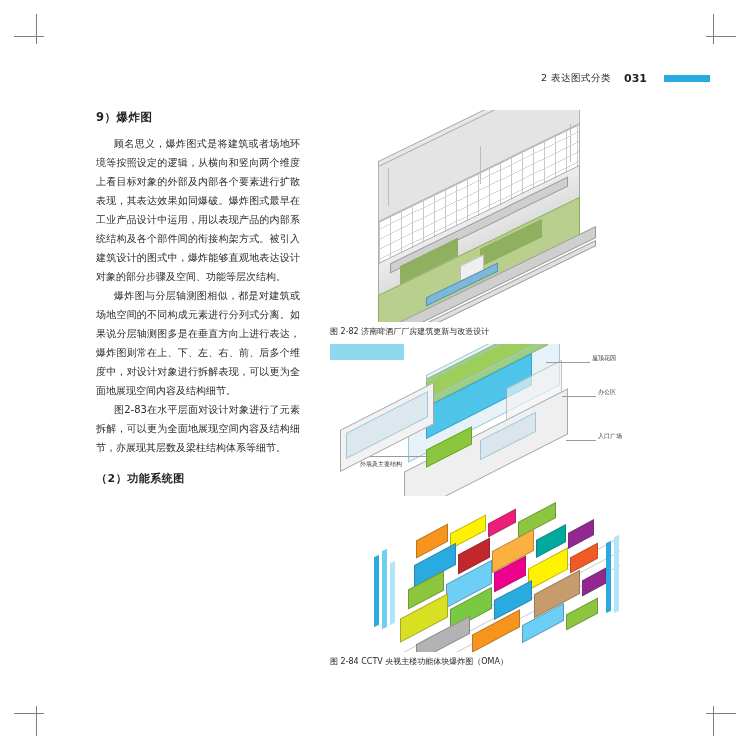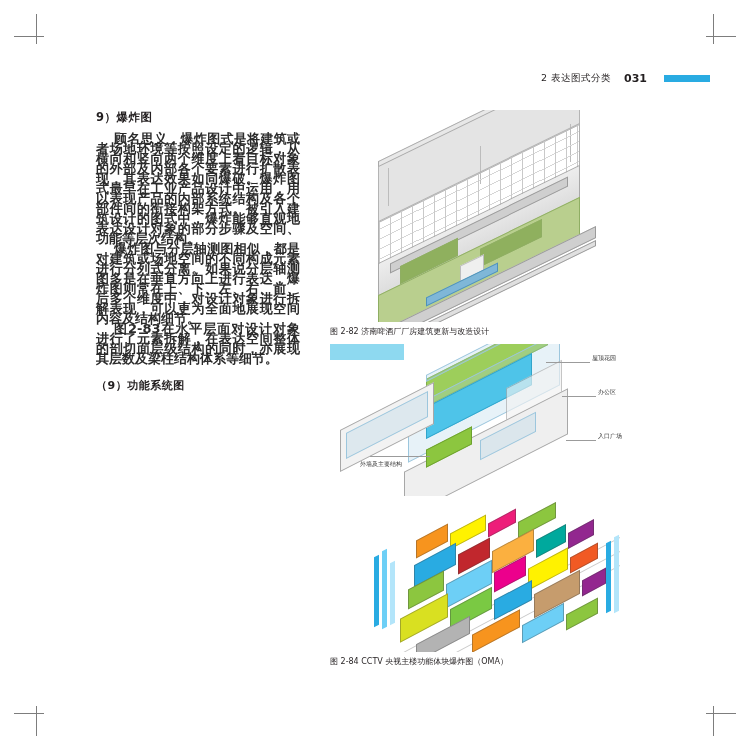--- a/index.html
+++ b/index.html
@@ -91,28 +91,27 @@
     letter-spacing: .5px;
   }
   h3.sub {
     font-size: 11px;
     font-weight: bold;
     color: #231f20;
     margin: 14px 0 8px 0;
     letter-spacing: .5px;
   }
   p.body {
-    font-size: 13px;
-    line-height: 10px;
+    font-size: 10px;
+    line-height: 19px;
     color: #2b2b2b;
     margin: 0 0 0 0;
     text-align: justify;
     text-justify: inter-ideograph;
     text-indent: 18px;
-    font-weight: bold;
   }
   p.body + p.body { margin-top: 0; }
 
   
   .fig { position: relative; margin-bottom: 6px; }
   .fig .art {
     position: relative;
     width: 100%;
     overflow: hidden;
     background: #ffffff;
@@ -259,23 +258,23 @@
     <span class="chapter">2 表达图式分类</span>
     <span class="folio">031</span>
     <span class="rule"></span>
   </div>
 
   <div class="col-left">
     <h2 class="sec">9）爆炸图</h2>
     <p class="body">顾名思义，爆炸图式是将建筑或者场地环境等按照设定的逻辑，从横向和竖向两个维度上看目标对象的外部及内部各个要素进行扩散表现，其表达效果如同爆破。爆炸图式最早在工业产品设计中运用，用以表现产品的内部系统结构及各个部件间的衔接构架方式。被引入建筑设计的图式中，爆炸能够直观地表达设计对象的部分步骤及空间、功能等层次结构。</p>
     <p class="body">爆炸图与分层轴测图相似，都是对建筑或场地空间的不同构成元素进行分列式分离。如果说分层轴测图多是在垂直方向上进行表达，爆炸图则常在上、下、左、右、前、后多个维度中，对设计对象进行拆解表现，可以更为全面地展现空间内容及结构细节。</p>
 
-    <p class="body">图2-83在水平层面对设计对象进行了元素拆解，在表达空间整体的剖切面层级结构的同时，亦展现其层数及梁柱结构体系等细节。</p>
-
-    <h3 class="sub">（9）功能系统图</h3>
+    <p class="body">图2-83在水平层面对设计对象进行了元素拆解，可以更为全面地展现空间内容及结构细节，亦展现其层数及梁柱结构体系等细节。</p>
+
+    <h3 class="sub">（2）功能系统图</h3>
   </div>
 
   <div class="col-right">
 
     <div class="fig">
       <div class="art f1">
         <div class="art-frame">
 
           <div class="plate" style="left:48px; top:6px; width:200px; height:56px; background:#e4e4e4;"></div>
           <div class="slab" style="left:48px; top:2px; width:200px;"></div>

